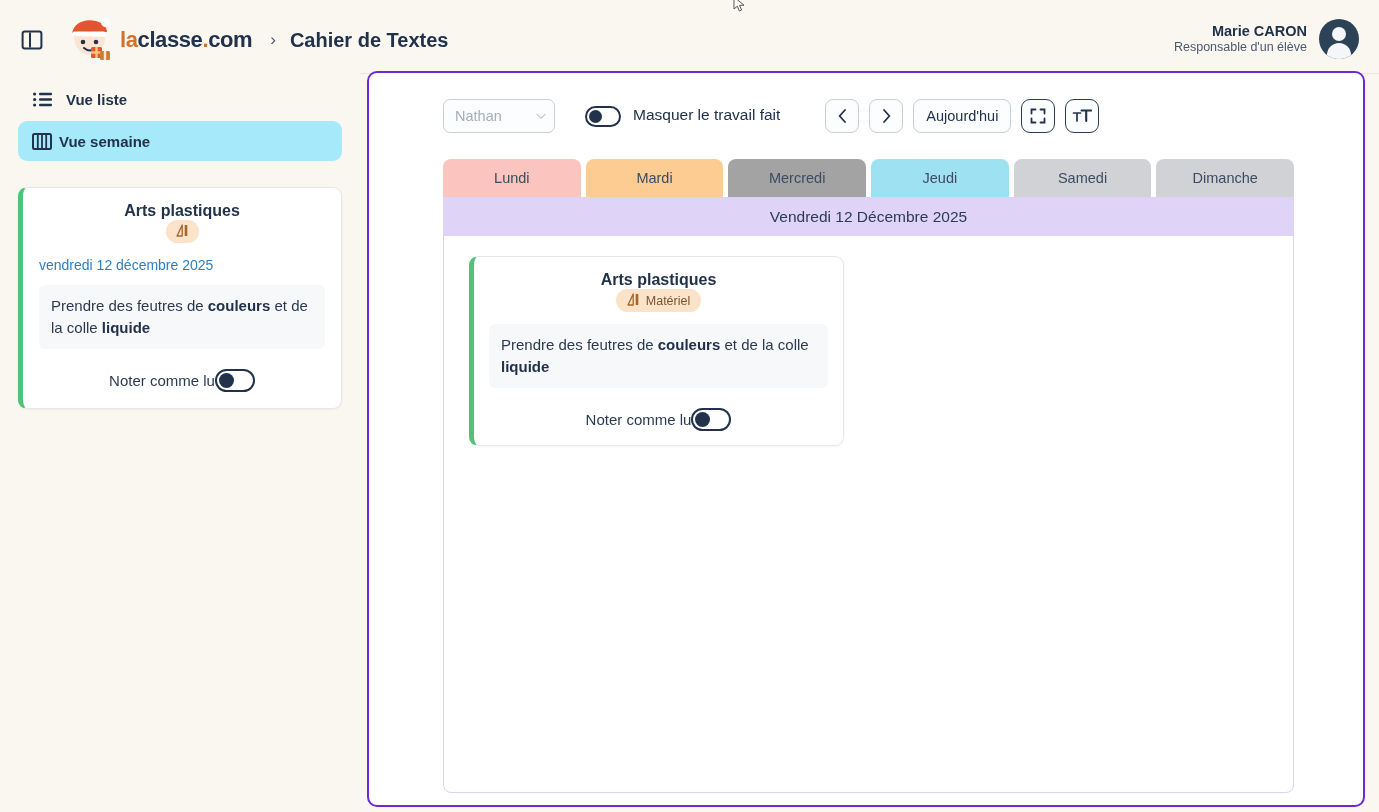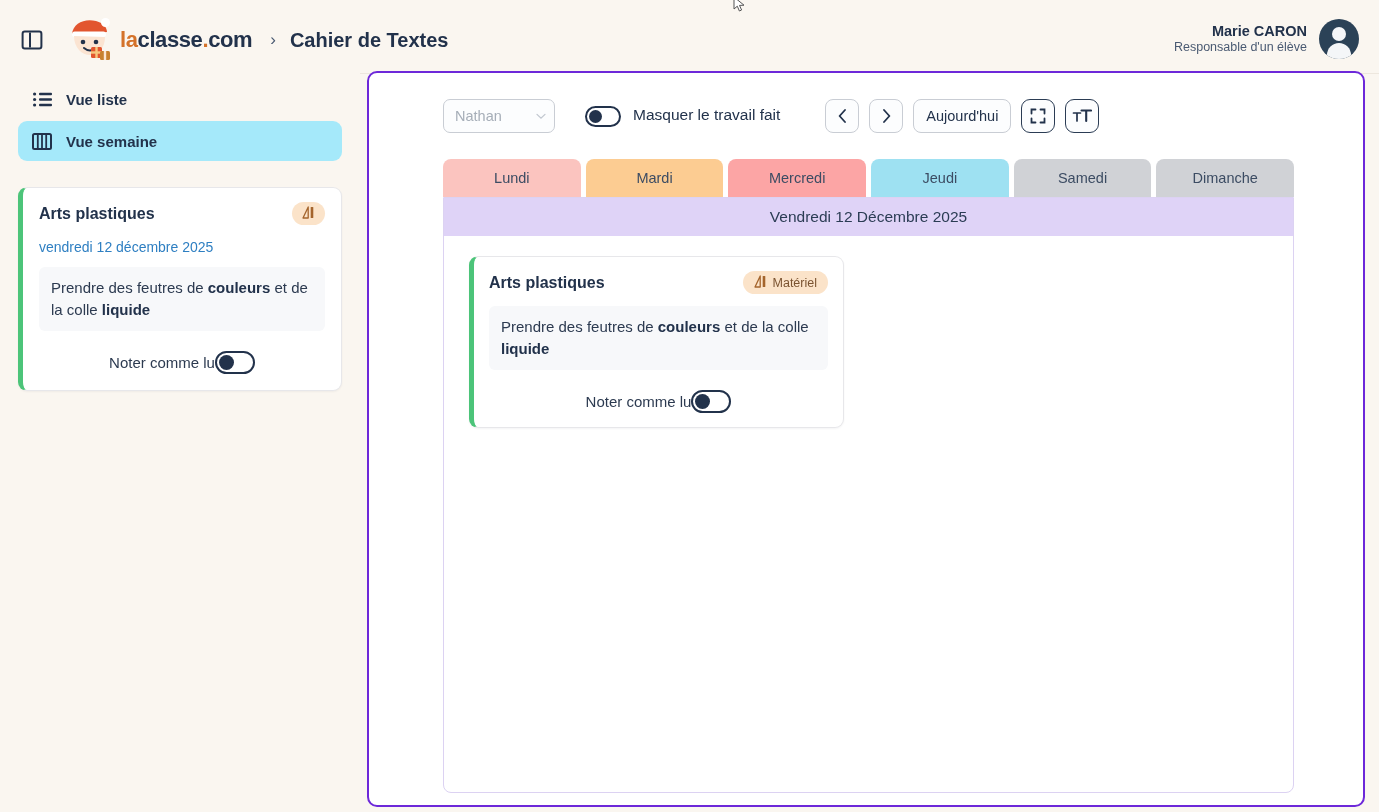--- a/index.html
+++ b/index.html
@@ -95,34 +95,34 @@
   }
   .nav-item {
     display: flex; align-items: center; gap: 14px;
     height: 36px; padding: 0 14px;
     border-radius: 9px;
     font-size: 15px; font-weight: bold;
     color: #22324B;
     cursor: pointer;
     margin-bottom: 4px;
   }
-  .nav-item.active { background: #A5E9FA; height: 40px; }
+  .nav-item.active { background: #A5E9FA; height: 40px; gap: 7px; }
   .nav-icon { width: 20px; height: 20px; flex: none; display:flex; align-items:center; justify-content:center;}
 
   
   .card {
     background: #FFFFFF;
     border: 1px solid #E7E7EA;
     border-left: 5px solid #4CC479;
     border-radius: 9px;
     box-shadow: 0 1px 2px rgba(30,30,50,.05);
     position: relative;
   }
   .card-head {
-    display: flex; align-items: center; justify-content: space-between;
+    display: flex; align-items: center; justify-content: space-between; flex-direction: column;
   }
   .card-title { font-size: 16px; font-weight: bold; color: #22324B; }
   .badge {
     background: #FBE3C9;
     border-radius: 12px;
     height: 23px;
     display: inline-flex; align-items: center; gap: 6px;
     padding: 0 11px;
     font-size: 12.5px;
     color: #7A5330;
@@ -431,21 +431,21 @@
     </div>
   </div>
 
   <div class="tabs">
     <div class="tab" style="background:#FBC4BF">
       <span>Lundi</span>
     </div>
     <div class="tab" style="background:#FCCC92">
       <span>Mardi</span>
     </div>
-    <div class="tab" style="background:#fca5a5">
+    <div class="tab" style="background:#a3a3a3">
       <span>Mercredi</span>
     </div>
     <div class="tab" style="background:#9EE1F2">
       <span>Jeudi</span>
     </div>
     <div class="tab" style="background:#D0D2D6">
       <span>Samedi</span>
     </div>
     <div class="tab" style="background:#D0D2D6">
       <span>Dimanche</span>

